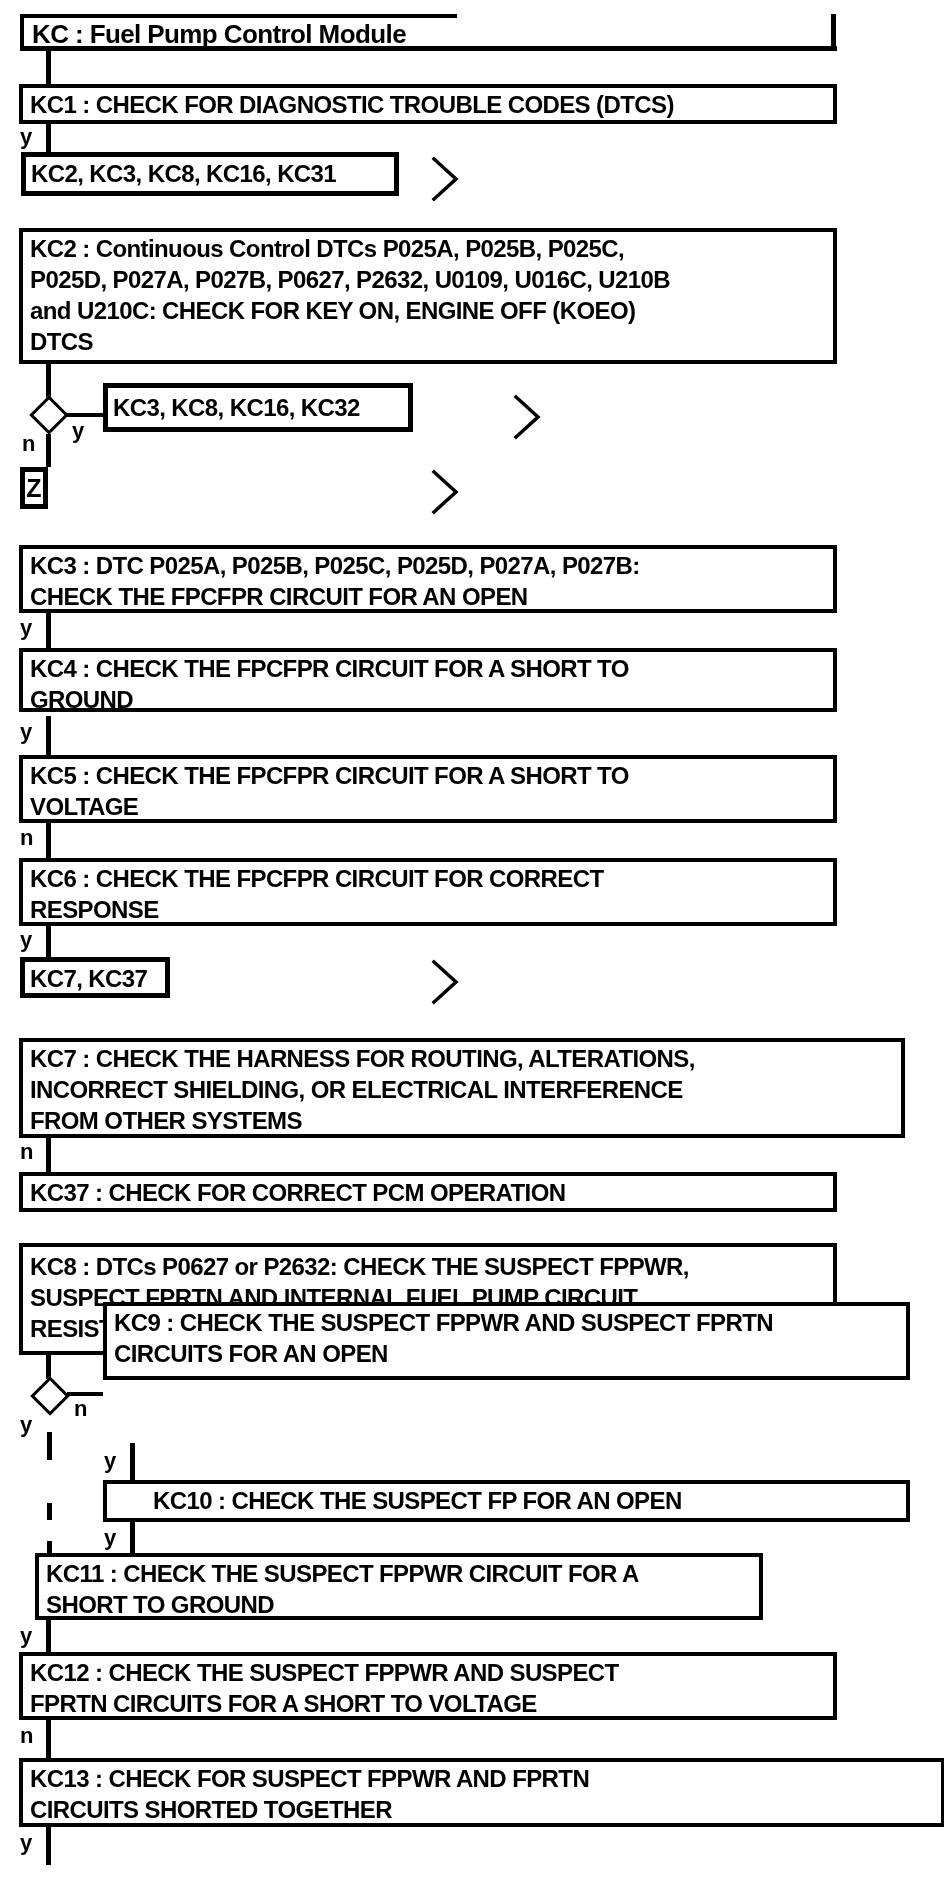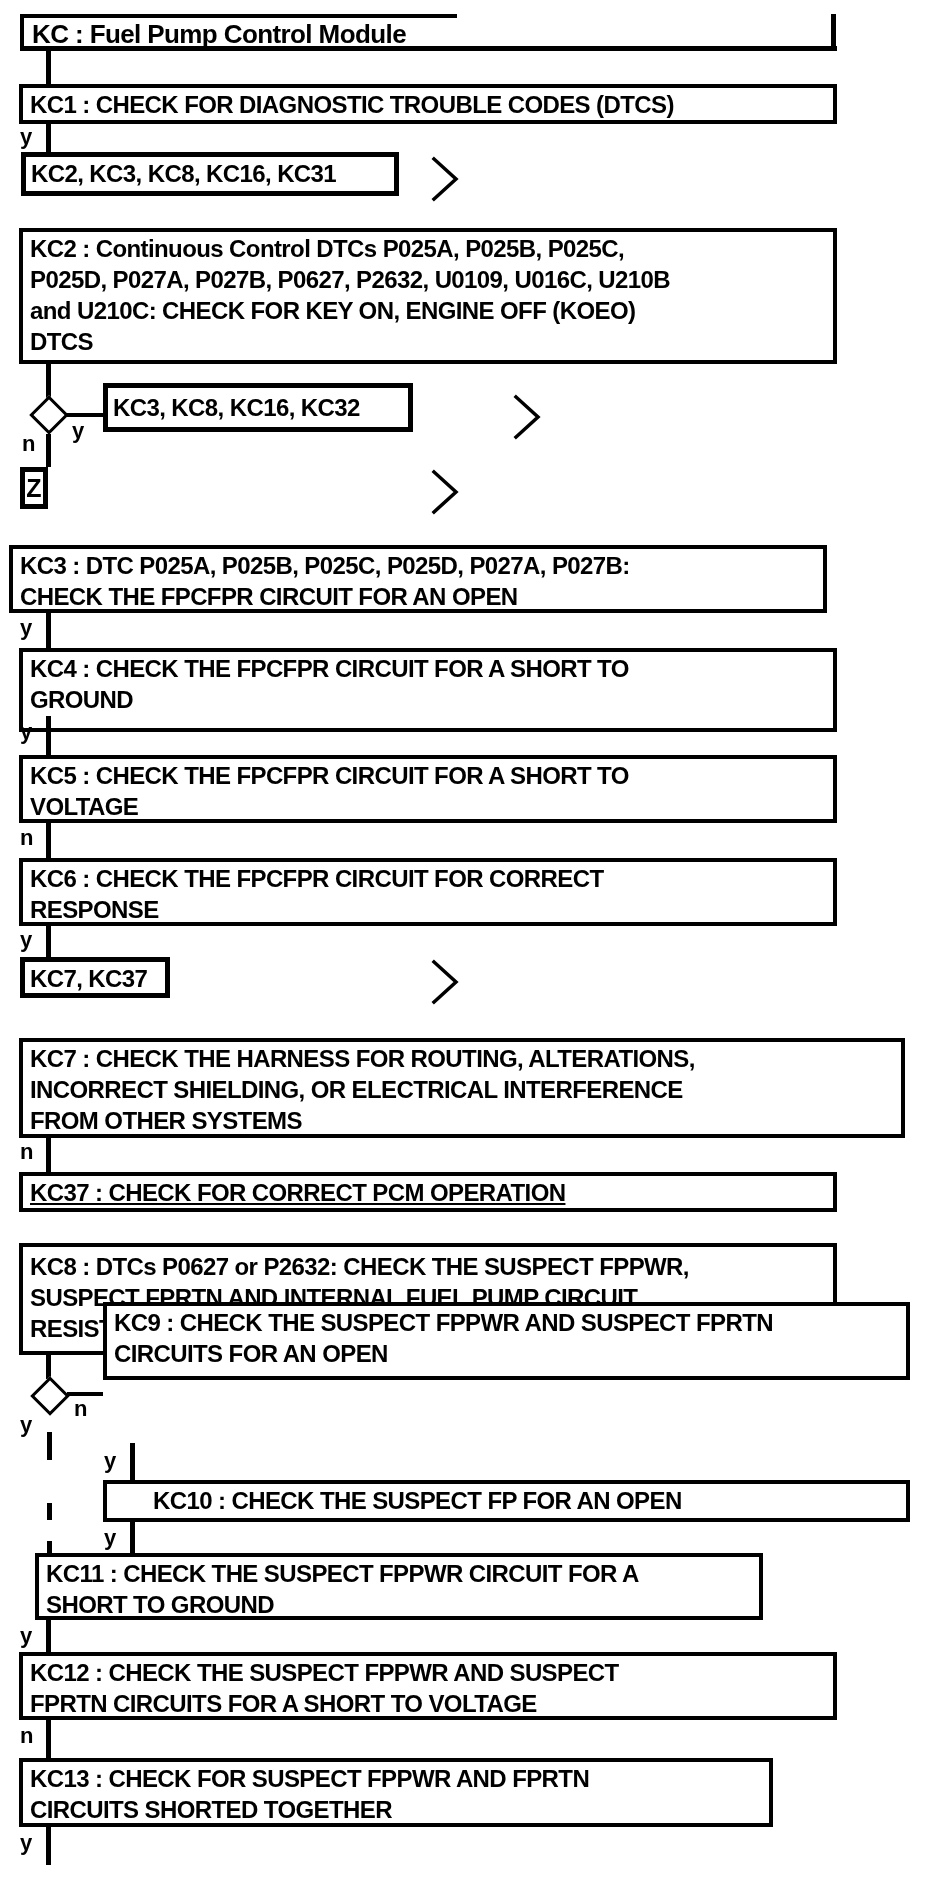--- a/index.html
+++ b/index.html
@@ -73,28 +73,28 @@
   </div>
   <div class="lbl" style="left:22px;top:433px;">n</div>
   <div class="vline" style="left:46px;top:434px;height:33px;"></div>
   <div class="zbox" style="left:20px;top:467px;width:28px;height:42px;">Z</div>
   <div class="chev" style="left:430px;top:469px;">
     <svg width="30" height="46">
         <path d="M4 3 L26 23 L4 43" fill="none" stroke="#000" stroke-width="3.5" stroke-linecap="square"></path>
       </svg>
   </div>
 
-  <div class="node" style="left:9px;top:545px;width:818px;height:68px;">
+  <div class="node" style="left:19px;top:545px;width:818px;height:68px;">
     <div>KC3 : DTC P025A, P025B, P025C, P025D, P027A, P027B:</div>
     <div>CHECK THE FPCFPR CIRCUIT FOR AN OPEN</div>
   </div>
   <div class="lbl" style="left:20px;top:617px;">y</div>
   <div class="vline" style="left:46px;top:613px;height:35px;"></div>
 
-  <div class="node" style="left:19px;top:648px;width:818px;height:84px;">
+  <div class="node" style="left:19px;top:648px;width:818px;height:64px;">
     <div>KC4 : CHECK THE FPCFPR CIRCUIT FOR A SHORT TO</div>
     <div>GROUND</div>
   </div>
   <div class="lbl" style="left:20px;top:721px;">y</div>
   <div class="vline" style="left:46px;top:716px;height:39px;"></div>
 
   <div class="node" style="left:19px;top:755px;width:818px;height:68px;">
     <div>KC5 : CHECK THE FPCFPR CIRCUIT FOR A SHORT TO</div>
     <div>VOLTAGE</div>
   </div>
@@ -118,21 +118,21 @@
   </div>
 
   <div class="node" style="left:19px;top:1038px;width:886px;height:100px;">
     <div>KC7 : CHECK THE HARNESS FOR ROUTING, ALTERATIONS,</div>
     <div>INCORRECT SHIELDING, OR ELECTRICAL INTERFERENCE</div>
     <div>FROM OTHER SYSTEMS</div>
   </div>
   <div class="lbl" style="left:20px;top:1141px;">n</div>
   <div class="vline" style="left:46px;top:1138px;height:34px;"></div>
 
-  <div class="node" style="left:19px;top:1172px;width:818px;height:40px;text-decoration:underline;">
+  <div class="node" style="left:19px;top:1172px;width:818px;height:40px;">
     <div>KC37 : CHECK FOR CORRECT PCM OPERATION</div>
   </div>
 
   <div class="node" style="left:19px;top:1243px;width:818px;height:112px;padding-top:4px;">
     <div>KC8 : DTCs P0627 or P2632: CHECK THE SUSPECT FPPWR,</div>
     <div>SUSPECT FPRTN AND INTERNAL FUEL PUMP CIRCUIT</div>
     <div>RESISTANCE</div>
   </div>
   <div class="vline" style="left:46px;top:1355px;height:24px;"></div>
   <div class="diamond" style="left:36px;top:1382px;"></div>
@@ -165,20 +165,20 @@
   <div class="lbl" style="left:20px;top:1625px;">y</div>
   <div class="vline" style="left:46px;top:1620px;height:32px;"></div>
 
   <div class="node" style="left:19px;top:1652px;width:818px;height:68px;">
     <div>KC12 : CHECK THE SUSPECT FPPWR AND SUSPECT</div>
     <div>FPRTN CIRCUITS FOR A SHORT TO VOLTAGE</div>
   </div>
   <div class="lbl" style="left:20px;top:1725px;">n</div>
   <div class="vline" style="left:46px;top:1720px;height:38px;"></div>
 
-  <div class="node" style="left:19px;top:1758px;width:754px;height:69px;">
+  <div class="node" style="left:19px;top:1758px;width:926px;height:69px;">
     <div>KC13 : CHECK FOR SUSPECT FPPWR AND FPRTN</div>
     <div>CIRCUITS SHORTED TOGETHER</div>
   </div>
   <div class="lbl" style="left:20px;top:1832px;">y</div>
   <div class="vline" style="left:46px;top:1827px;height:38px;"></div>
 
 </div>
 
 </body></html>

